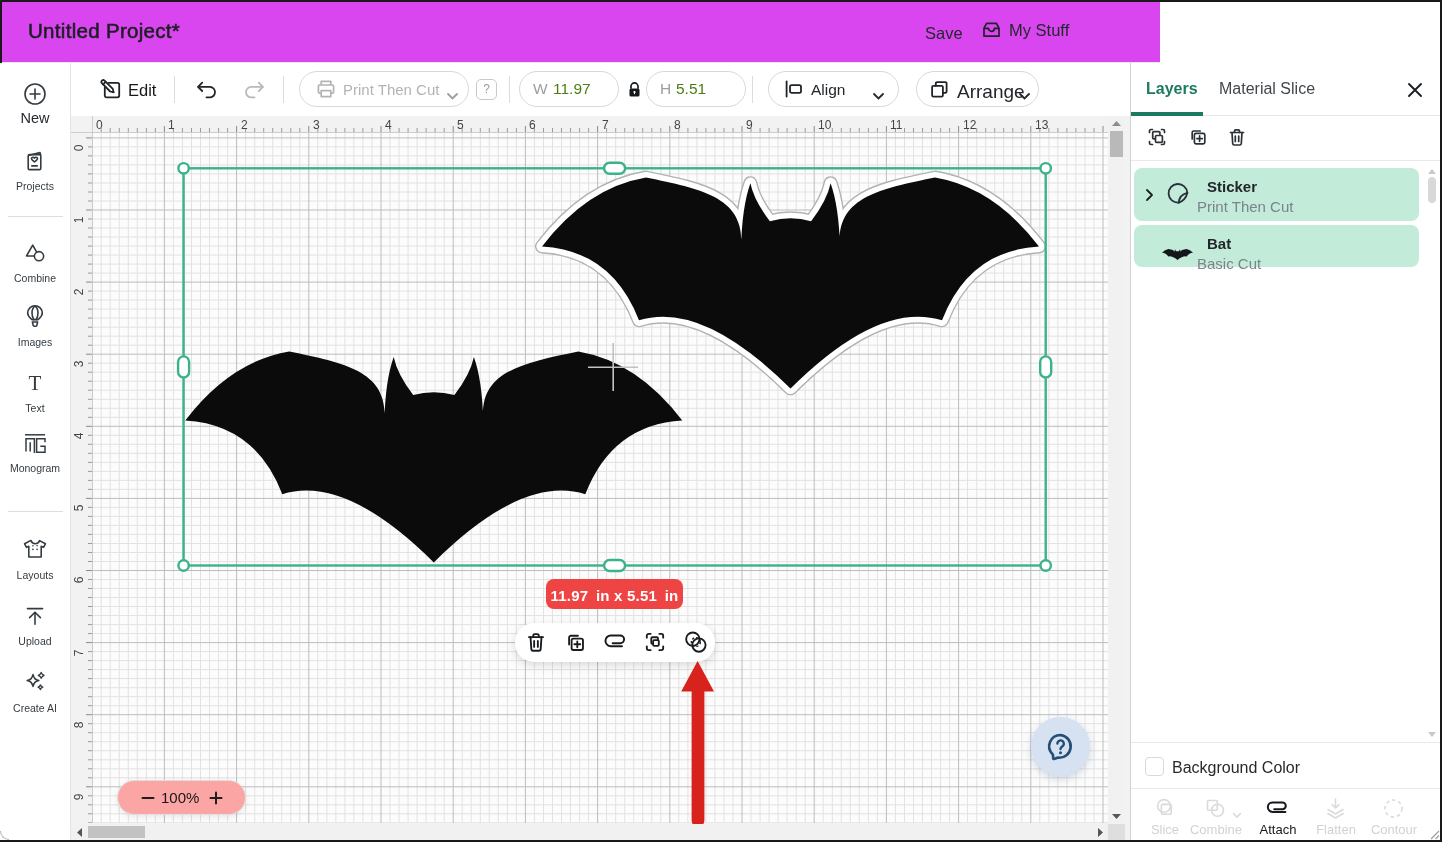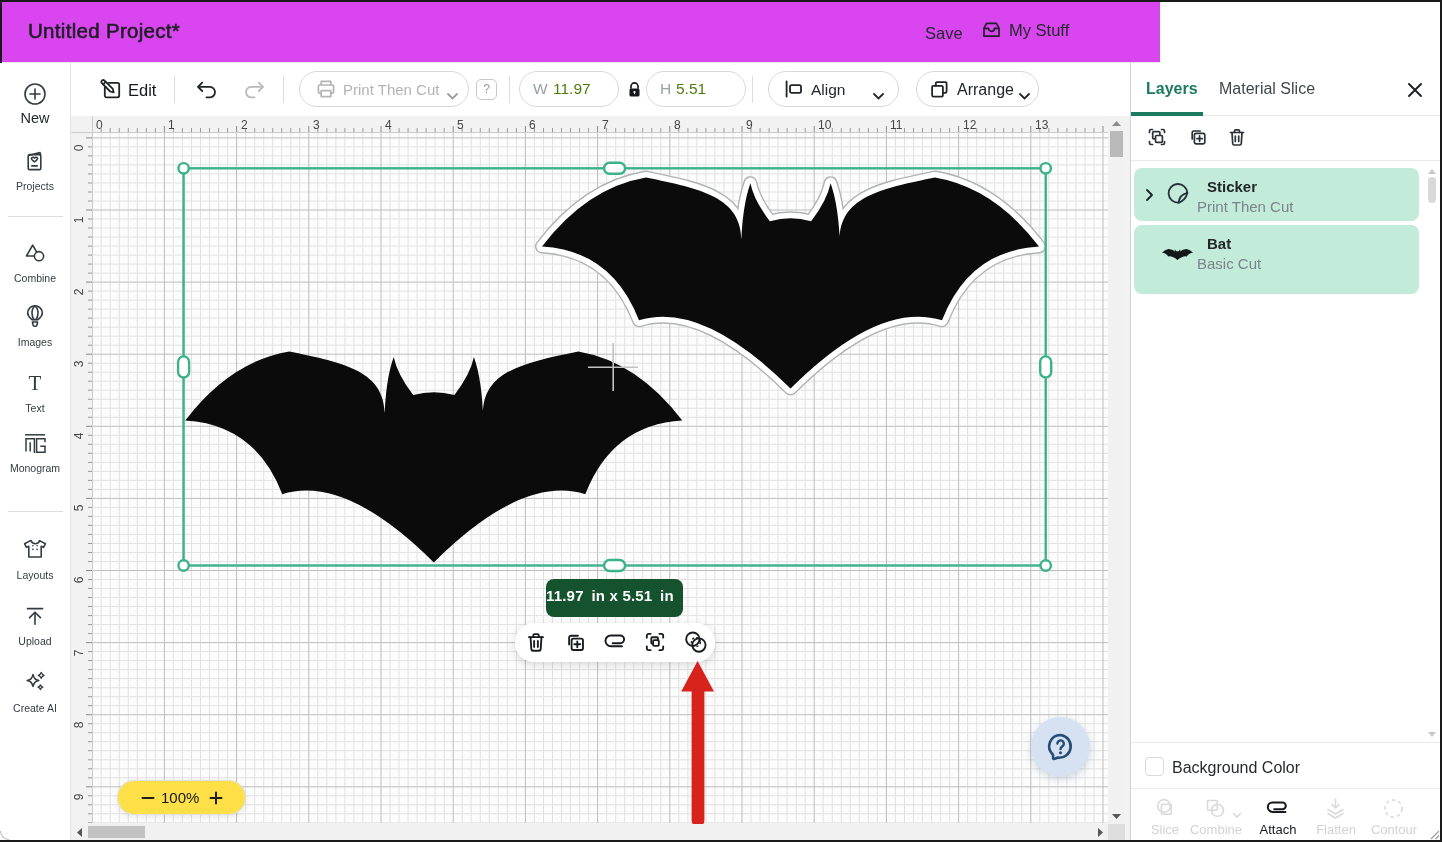--- a/index.html
+++ b/index.html
@@ -31,23 +31,23 @@
 
   
   #canvas { position:absolute; left:71px; top:116px; width:1059px; height:726px; background:#f2f2f2; }
   #hruler { position:absolute; left:93px; top:116px; width:1015px; height:17px; background:#f2f2f2; border-bottom:1px solid #cccccc; overflow:hidden; }
   #vruler { position:absolute; left:71px; top:133px; width:22px; height:690px; background:#f2f2f2; border-right:1px solid #cccccc; overflow:hidden; }
   #corner { position:absolute; left:71px; top:116px; width:22px; height:17px; background:#f2f2f2; border-bottom:1px solid #cccccc; border-right:1px solid #cccccc; }
   .rnum { position:absolute; font-size:12px; color:#454545; }
   #grid { position:absolute; left:93px; top:133px; width:1015px; height:690px; background:#fcfcfc; }
 
   
-  #sizelabel { position:absolute; left:546px; top:579px; width:137px; height:38px; background:#14532d; border-radius:8px; color:#fff; font-size:15px; font-weight:700; line-height:34px; letter-spacing:.2px; }
+  #sizelabel { position:absolute; left:546px; top:579px; width:137px; height:30px; background:#ef4444; border-radius:8px; color:#fff; font-size:15px; font-weight:700; text-align:center; line-height:34px; letter-spacing:.2px; }
   #seltoolbar { position:absolute; left:515px; top:623px; width:200px; height:39px; background:#fff; border-radius:19px; box-shadow:0 3px 10px rgba(0,0,0,.14); }
-  #zoomer { position:absolute; left:117px; top:780px; width:129px; height:35px; background:#fde047; border:1px solid #e0e0e0; border-radius:18px; box-shadow:0 2px 6px rgba(0,0,0,.08); font-size:15px; color:#222; }
+  #zoomer { position:absolute; left:117px; top:780px; width:129px; height:35px; background:#fca5a5; border:1px solid #e0e0e0; border-radius:18px; box-shadow:0 2px 6px rgba(0,0,0,.08); font-size:15px; color:#222; }
   #help { position:absolute; left:1031px; top:717px; width:59px; height:59px; border-radius:50%; background:#d6e2f2; box-shadow:0 3px 8px rgba(70,100,140,.25); }
 
   
   #vsb { position:absolute; left:1108px; top:116px; width:17px; height:708px; background:#f1f1f1; }
   #vsb .thumb { position:absolute; left:2px; top:15px; width:13px; height:26px; background:#b9b9b9; }
   #hsb { position:absolute; left:71px; top:824px; width:1054px; height:16px; background:#f1f1f1; }
   #hsb .thumb { position:absolute; left:17px; top:2px; width:57px; height:12px; background:#c2c2c2; }
   #sbcorner { position:absolute; left:1108px; top:824px; width:17px; height:16px; background:#dedede; }
 
   
@@ -398,21 +398,21 @@
           <path d="M2 2l4.5 4.5L11 2" fill="none" stroke="#24282c" stroke-width="1.8" stroke-linecap="round"></path>
         </svg></div>
 </div>
 <div class="pill" style="left:845px;width:123px">
   <div class="abs" style="left:12px;top:7px"><svg width="21" height="21" viewBox="0 0 21 21">
           <g fill="none" stroke="#202428" stroke-width="1.8" stroke-linecap="round" stroke-linejoin="round">
             <path d="M6.8 6.8V4.4a1.3 1.3 0 011.3-1.3h8.2a1.3 1.3 0 011.3 1.3v8.2a1.3 1.3 0 01-1.3 1.3h-2.4"></path>
             <rect x="3.1" y="6.8" width="10.8" height="10.8" rx="1.3"></rect>
           </g>
         </svg></div>
-  <span class="abs" style="left:40px;top:9px;font-size:16px;color:#23272b">Arrange</span>
+  <span class="abs" style="left:40px;top:9px;font-size:19px;color:#23272b">Arrange</span>
   <div class="abs" style="left:101px;top:15px"><svg width="13" height="9" viewBox="0 0 13 9">
           <path d="M2 2l4.5 4.5L11 2" fill="none" stroke="#24282c" stroke-width="1.8" stroke-linecap="round"></path>
         </svg></div>
 </div>
 </div>
 
 <div id="panel"></div>
 <div id="tabs"></div>
 <div id="tabLayers">Layers</div>
 <div id="tabUnder"></div>
@@ -455,21 +455,21 @@
   <div class="abs" style="left:31px;top:13px"><svg width="25" height="25" viewBox="0 0 23 23">
         <g fill="none" stroke="#25303a" stroke-width="1.7" stroke-linecap="round">
           <path d="M20.5 10.9A8.6 8.6 0 1 0 12.6 19.9"></path>
           <path d="M12.6 19.9C13.1 14.6 16.2 11.9 20.5 10.9"></path>
           <path d="M12.6 19.9C16.3 19 19.7 15.3 20.5 10.9"></path>
         </g>
       </svg></div>
   <span class="ltitle" style="top:10px">Sticker</span>
   <span class="lsub" style="top:30px">Print Then Cut</span>
 </div>
-<div class="lrow" style="top:225px;height:69px">
+<div class="lrow" style="top:225px;height:42px">
   <div class="abs" style="left:28px;top:21px"><svg width="31" height="11" viewBox="0 0 497 212" preserveAspectRatio="none">
         <path d="M0 70 Q70 74 97 143.8 Q160 124 248.5 212 Q337 124 400 143.8 Q427 74 497 70 Q452 11 393 1 C334 13 293 22 298 71.8 Q297 30 288.6 6.7 Q285 24 269.1 44.7 Q248.5 39 227.9 44.7 Q212 24 208.4 6.7 Q200 30 199 71.8 C204 22 163 13 104 1 Q45 11 0 70 Z" fill="#14171a"></path>
       </svg></div>
   <span class="ltitle" style="top:10px">Bat</span>
   <span class="lsub" style="top:30px">Basic Cut</span>
 </div>
 
 <svg class="abs" style="left:1427px;top:167px" width="10" height="8">
     <path d="M1 7L5 2L9 7Z" fill="#c9c9c9"></path>
   </svg>

